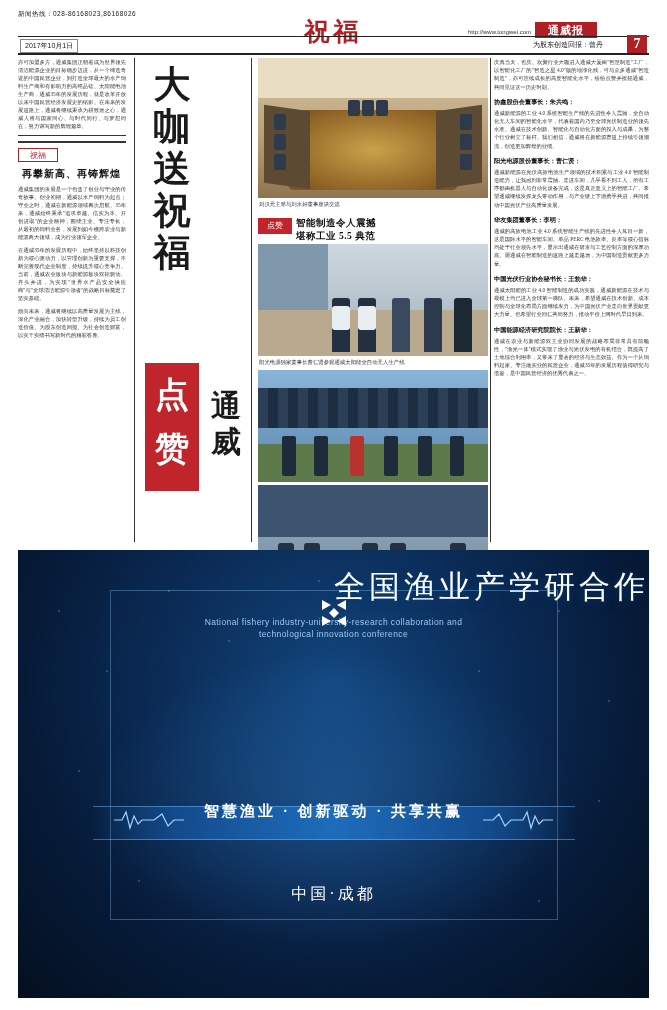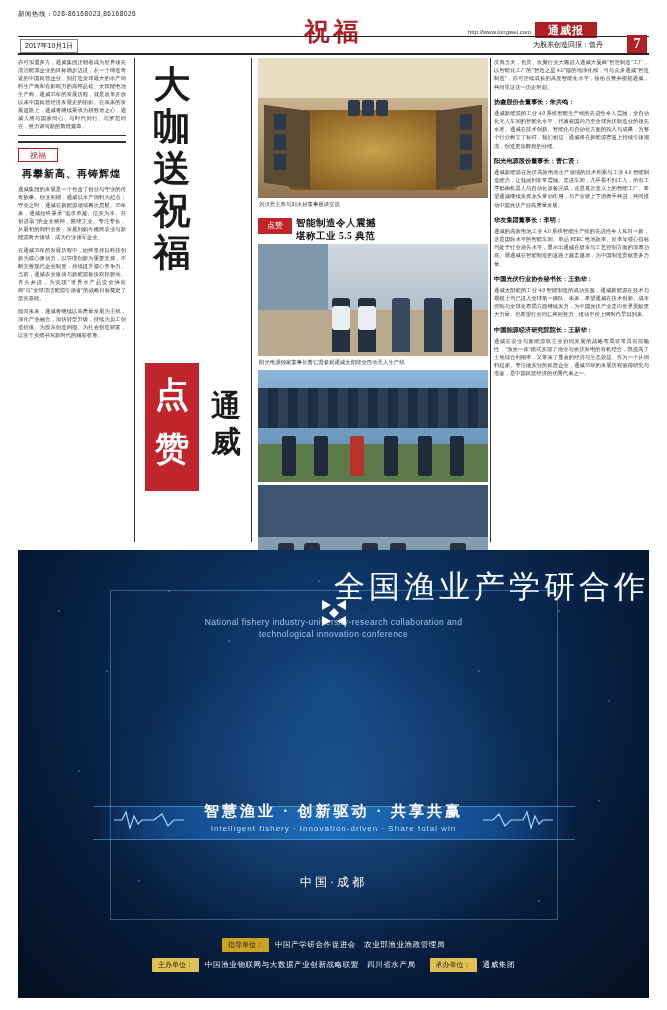--- a/index.html
+++ b/index.html
@@ -158,22 +158,22 @@
   }
   .p-slogan-en {
     position:absolute; left:0; right:0; top:274px; text-align:center; color:#b9dcf7;
     font-size:8px; letter-spacing:1px; font-family:"Liberation Sans",sans-serif;
   }
   .wave {
     position:absolute; left:96px; top:258px; width:70px; height:24px;
   }
   .wave-r { left:auto; right:96px; }
   .p-place {
-    position:absolute; left:0; right:0; top:324px; text-align:center; color:#fff;
-    font-size:12px; letter-spacing:3px;
+    position:absolute; left:0; right:0; top:334px; text-align:center; color:#fff;
+    font-size:16px; letter-spacing:3px;
   }
   .p-datebox {
     position:absolute; left:50%; top:344px; transform:translateX(-50%);
     border:1px solid rgba(160,215,255,.8); color:#fff; font-size:11px;
     padding:3px 14px; letter-spacing:1px;
   }
   .p-org {
     position:absolute; left:28px; top:388px; width:575px;
   }
   .org-row {
@@ -396,32 +396,18 @@
         <svg width="70" height="24" viewBox="0 0 70 24">
           <polyline points="0,12 8,12 12,4 16,20 20,8 24,16 28,12 40,12 48,6 54,18 60,12 70,12" fill="none" stroke="#9fd4ff" stroke-width="1.2"></polyline>
         </svg>
       </div>
       <div class="wave wave-r">
         <svg width="70" height="24" viewBox="0 0 70 24">
           <polyline points="0,12 10,12 16,6 22,18 28,12 40,12 44,4 48,20 52,8 56,16 60,12 70,12" fill="none" stroke="#9fd4ff" stroke-width="1.2"></polyline>
         </svg>
       </div>
       <div class="p-slogan">智慧渔业 · 创新驱动 · 共享共赢</div>
-      <div class="p-slogan-en">Intelligent fishery · Innovation-driven · Share total win</div>
 
       <div class="p-place">中国·成都</div>
 
-      <div class="p-org">
-        <div class="org-row">
-          <span class="org-pill">指导单位：</span>
-          <span class="org-txt">中国产学研合作促进会　农业部渔业渔政管理局</span>
-        </div>
-        <div class="org-row">
-          <span class="org-pill gold2">主办单位：</span>
-          <span class="org-txt">中国渔业物联网与大数据产业创新战略联盟　四川省水产局</span>
-          <span class="org-sep"></span>
-          <span class="org-pill gold2">承办单位：</span>
-          <span class="org-txt">通威集团</span>
-        </div>
-      </div>
     </div>
   </div>
 </div>
 
 </body></html>

